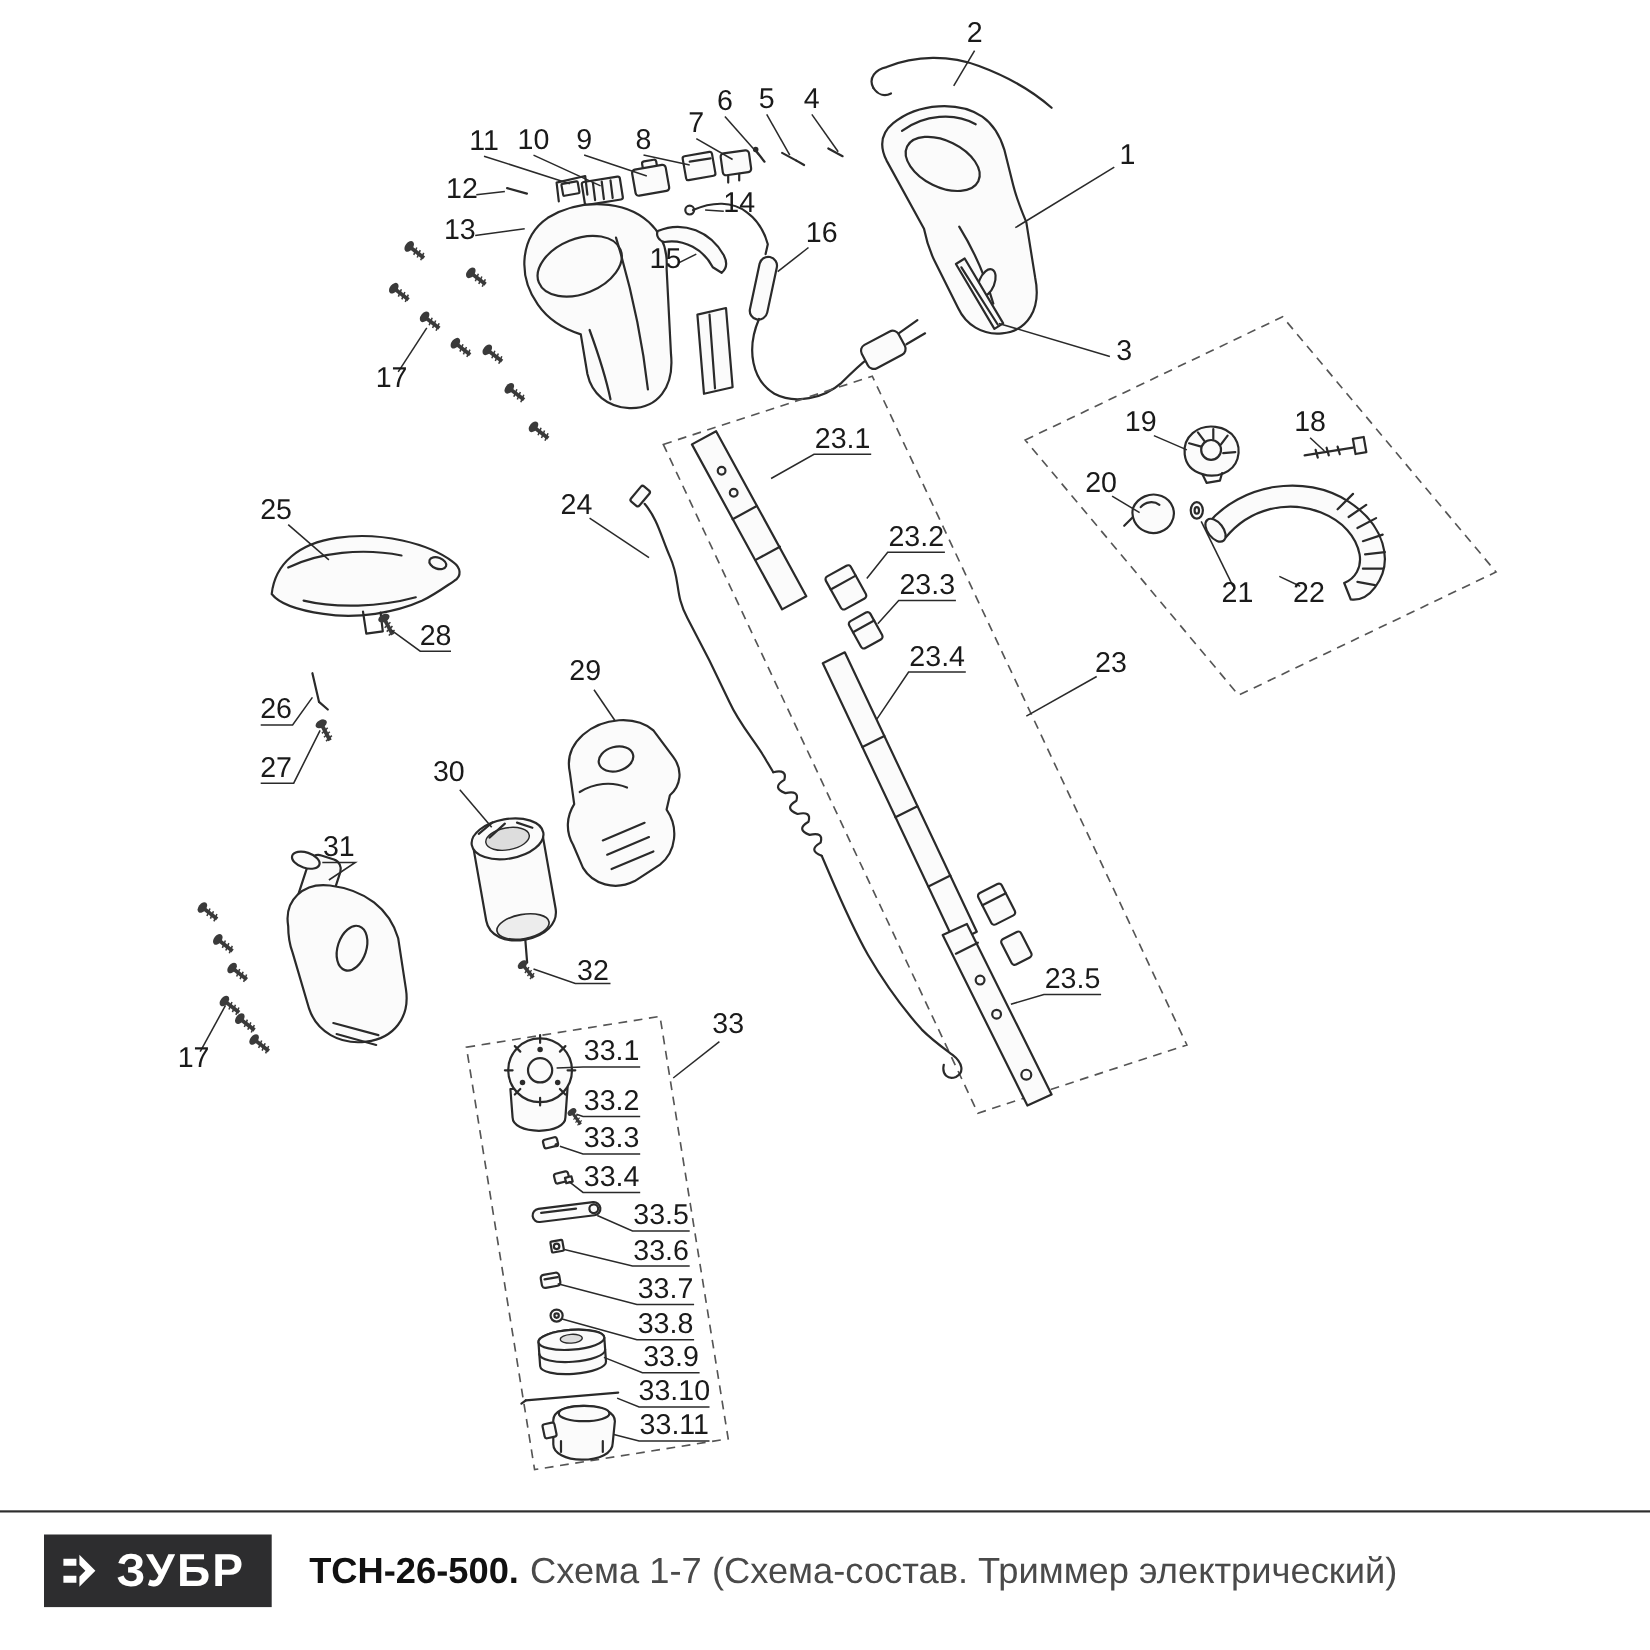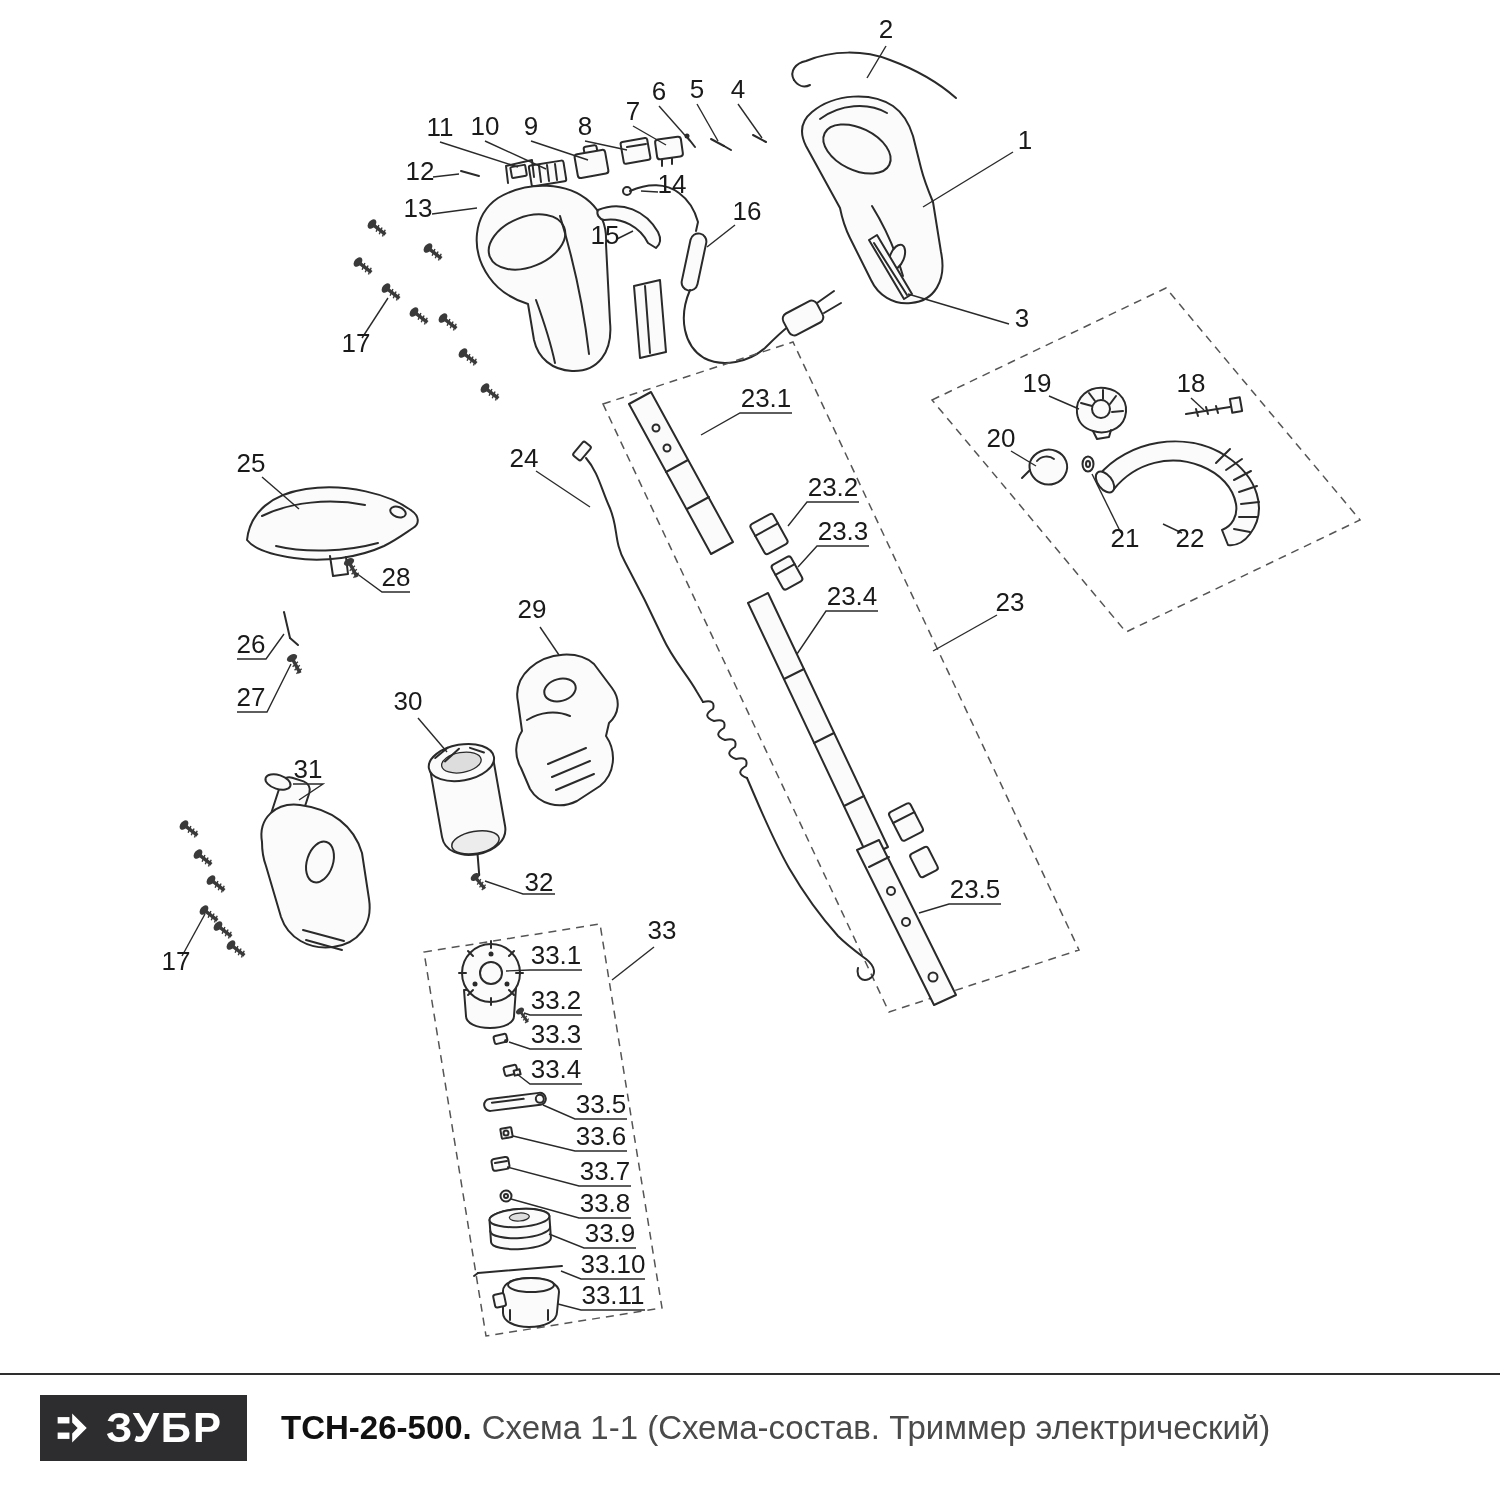--- a/index.html
+++ b/index.html
@@ -450,16 +450,16 @@
   <div class="footer-content">
     <div class="brand-logo">
       <svg class="brand-icon" viewBox="0 0 44 44">
         <path d="M4 10 h13 v7 h-13 z" fill="#fff"></path>
         <path d="M4 27 h13 v7 h-13 z" fill="#fff"></path>
         <path d="M20 6 l16 16 -16 16 v-10 l6 -6 -6 -6 z" fill="#fff"></path>
       </svg>
       <span class="brand-text">ЗУБР</span>
     </div>
     <div class="doc-title">
-      <span class="model">ТСН-26-500.</span><span class="subtitle">Схема 1-1 (Схема-состав. Триммер электрический)</span>
+      <span class="model">ТСН-26-500.</span><span class="subtitle">Схема 1-7 (Схема-состав. Триммер электрический)</span>
     </div>
   </div>
 </div>
 
 </body></html>

